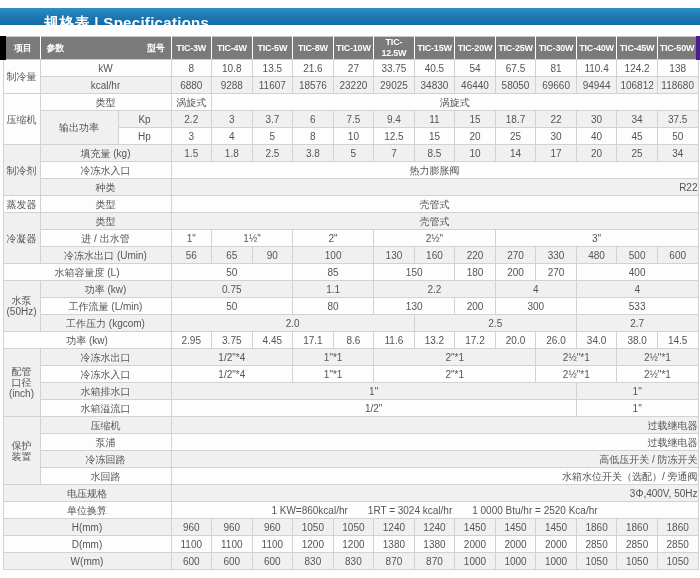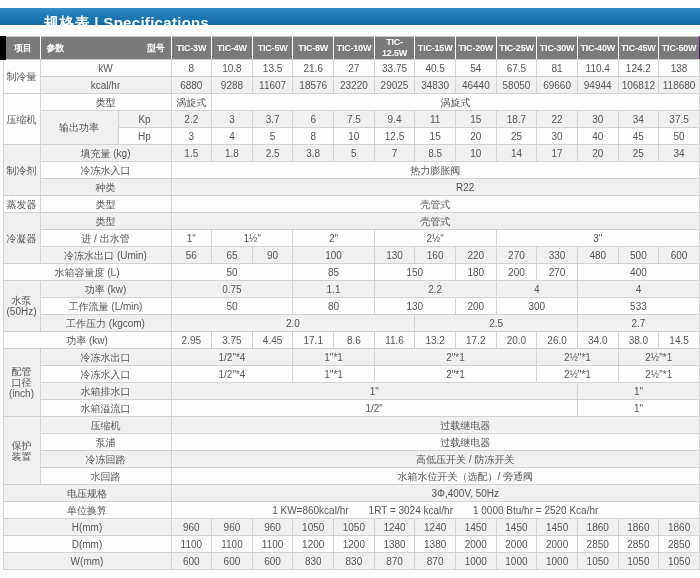--- a/index.html
+++ b/index.html
@@ -24,25 +24,25 @@
     text-align:center;vertical-align:middle;
     padding:0;height:16px;line-height:11px;
     overflow:hidden;white-space:pre-line;
   }
   thead th{
     background:#7a7a7a;color:#fff;font-weight:bold;font-size:9px;
     border:1px solid #fff;border-top:1px solid #c9c9c9;border-bottom:1px solid #c9c9c9;
     height:22px;letter-spacing:-0.2px;
   }
   thead th.first{border-left:6px solid #000000;}
-  thead th.last{border-right:1px solid #4c1d95;margin-top:11px;}
+  thead th.last{border-right:4px solid #4c1d95;margin-top:11px;}
   thead th .hdr-split{display:flex;justify-content:space-between;padding:0 6px;}
   tbody tr.alt td{background:#f0f0f0;}
   td.lbl{font-size:10px;color:#555;}
-  td.left{text-align:center;padding-left:60px;}
+  td.left{text-align:right;padding-left:60px;}
 </style>
 </head>
 <body>
 
 <div class="banner">
   <span>规格表 | Specifications</span>
 </div>
 
 <table id="spec-table">
   <colgroup>

